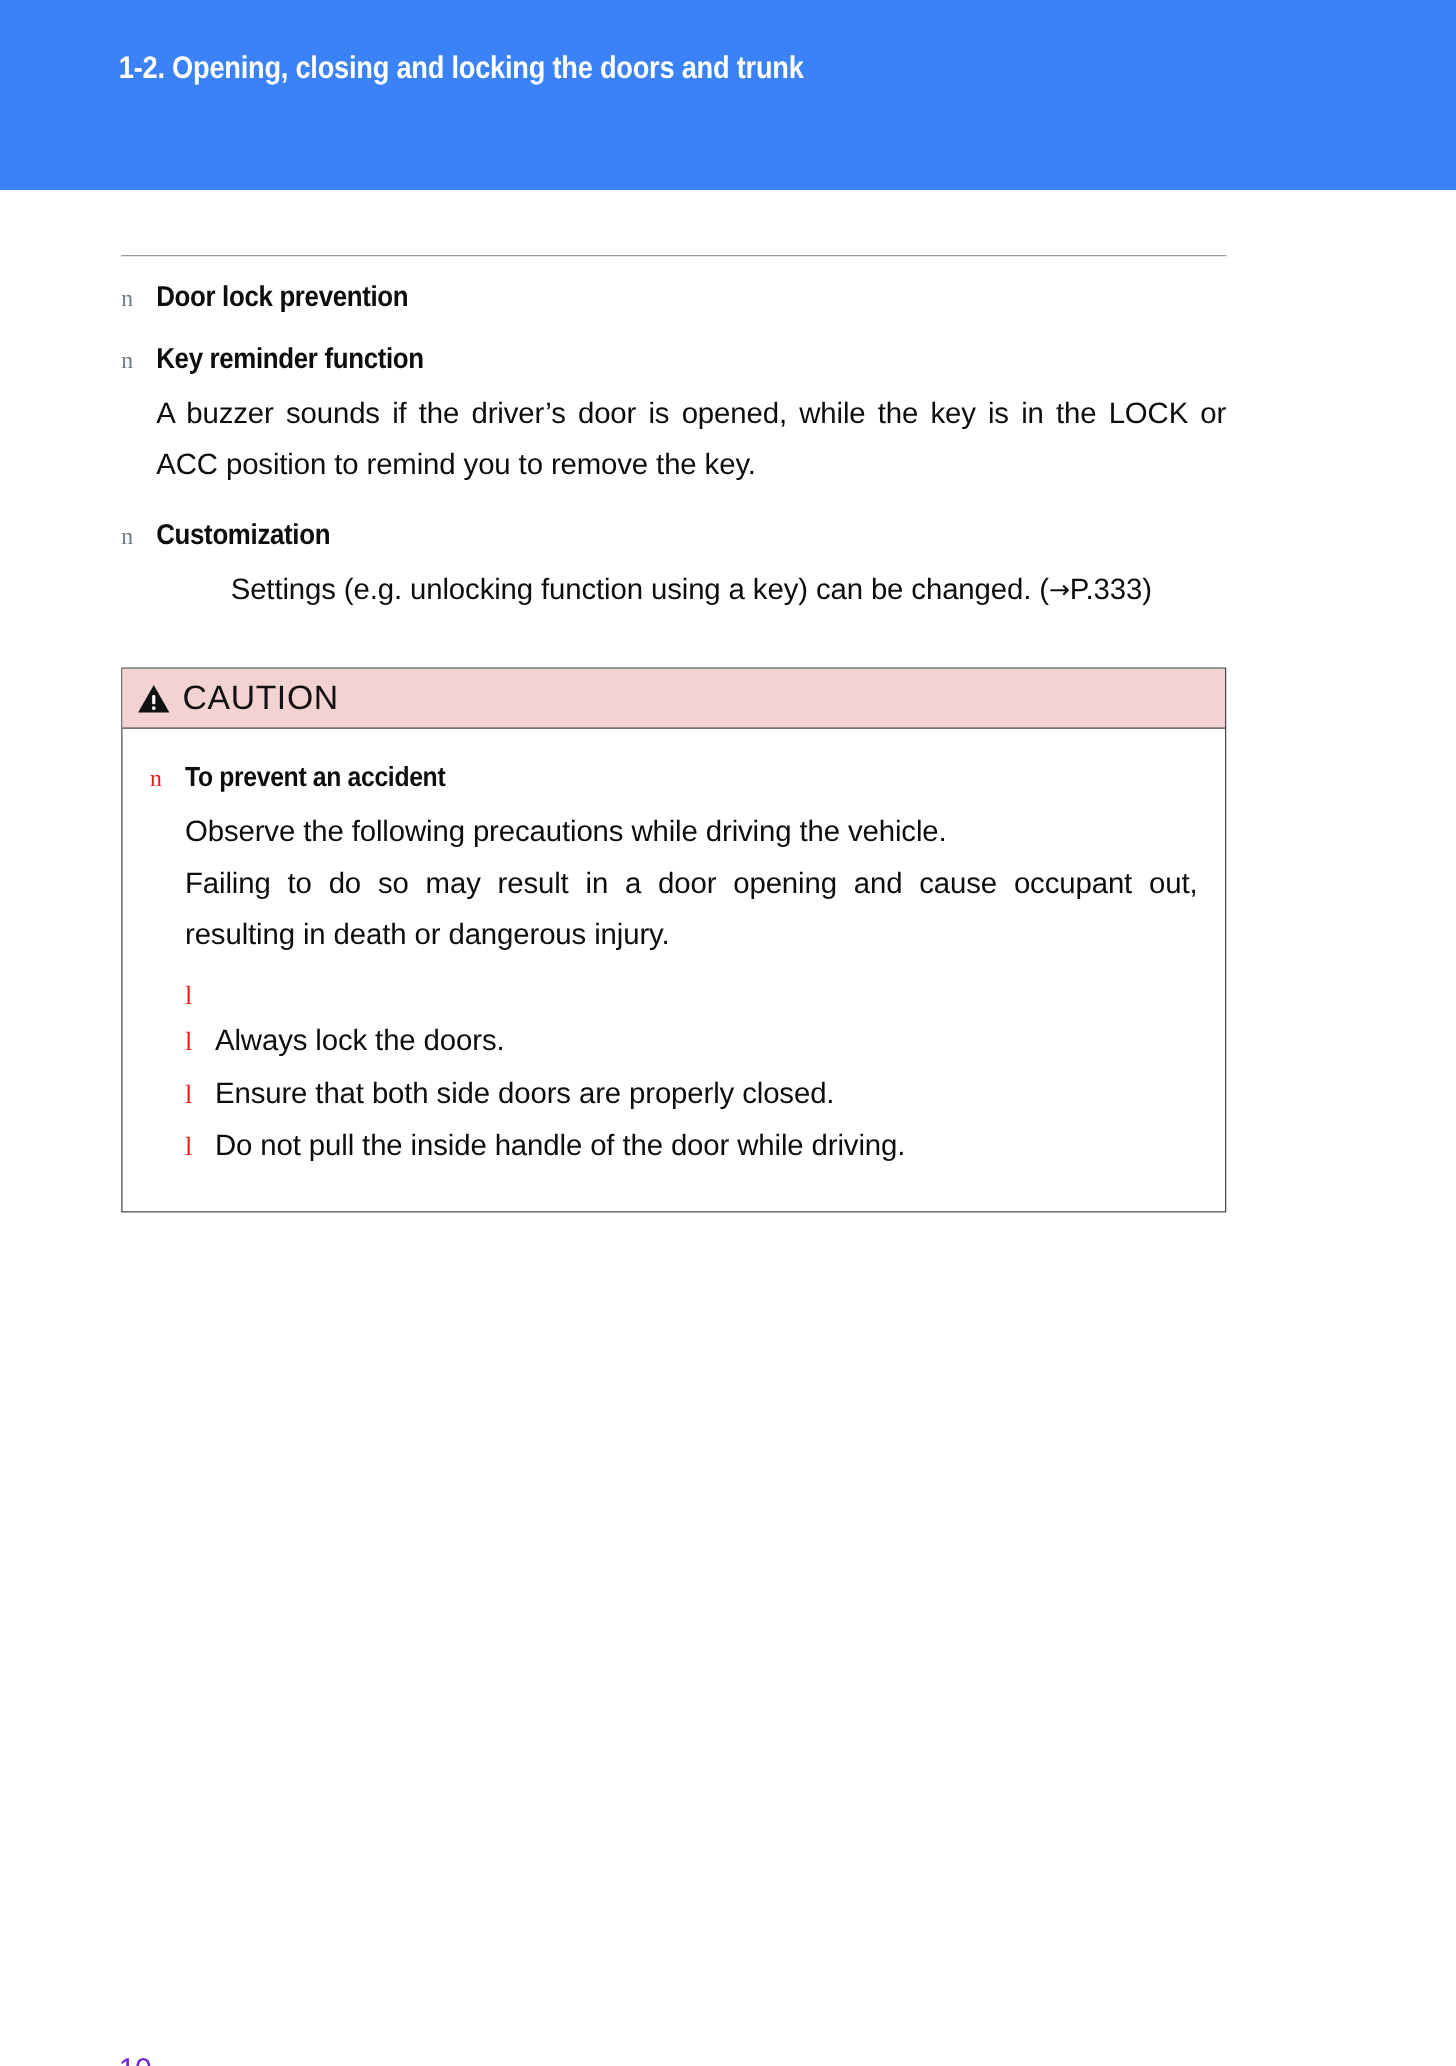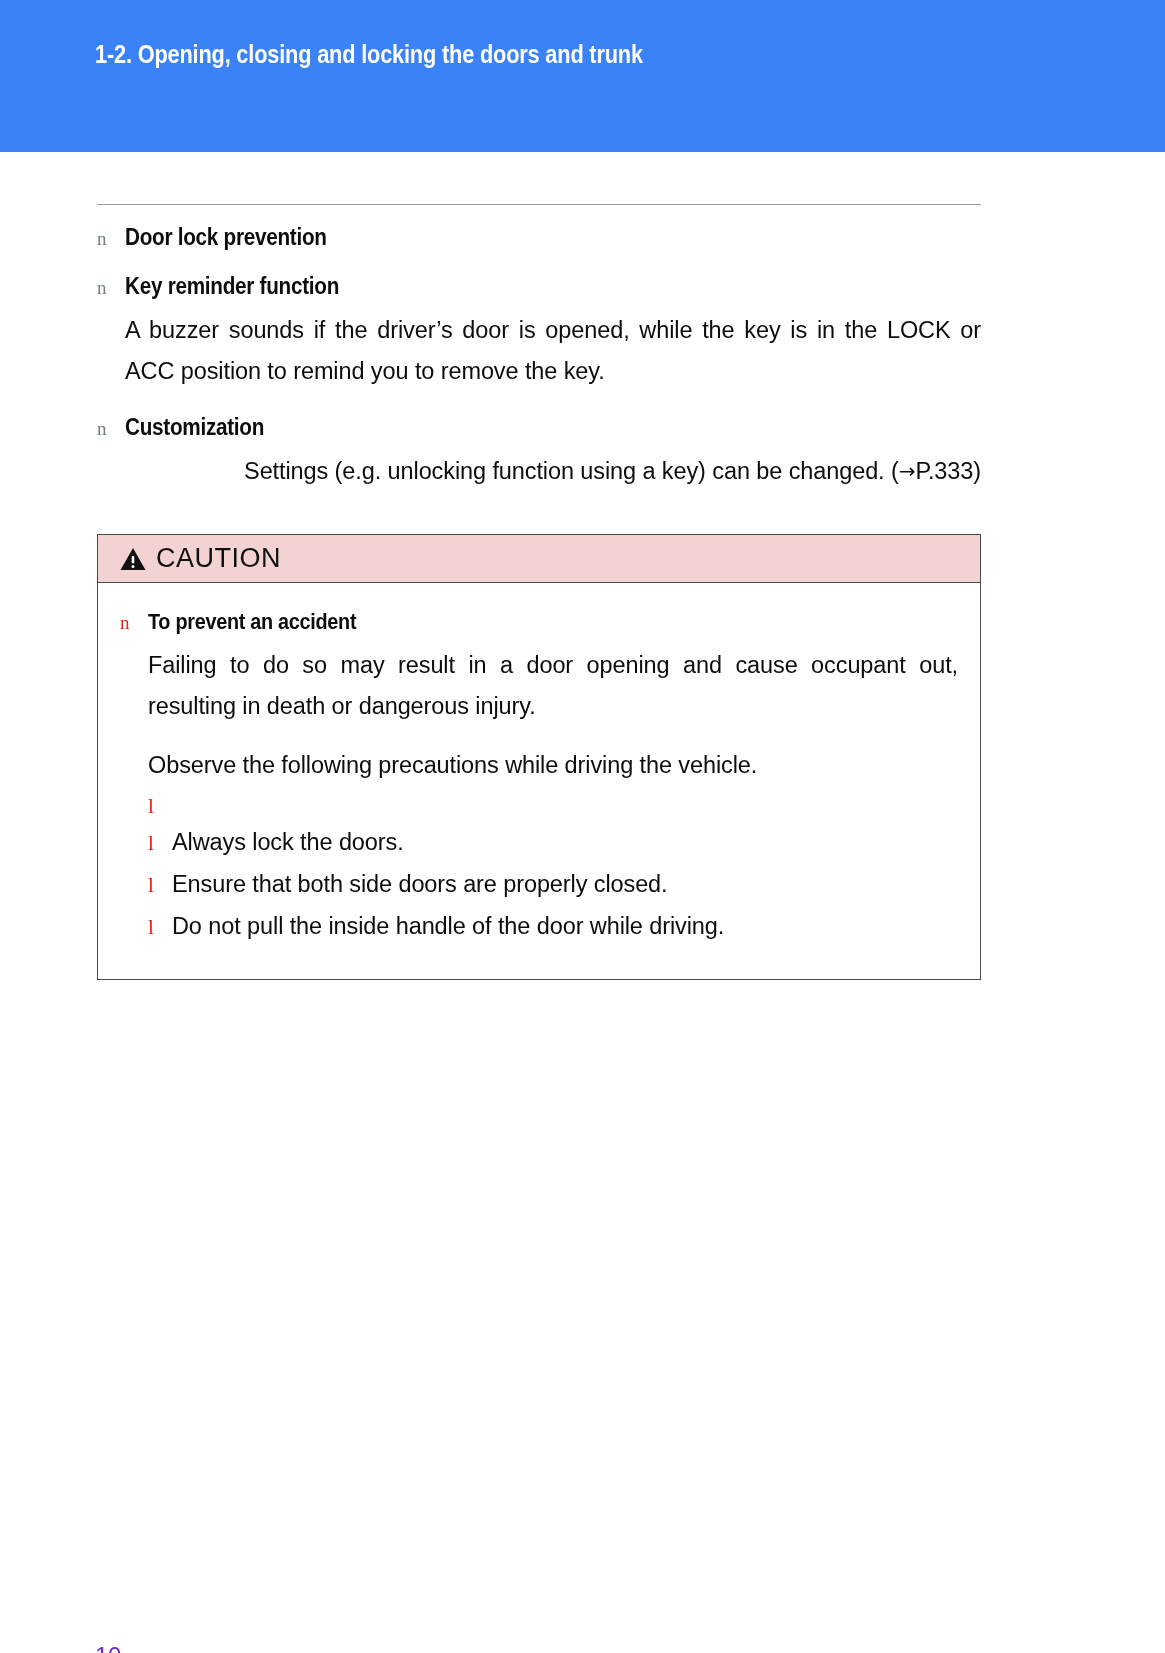--- a/index.html
+++ b/index.html
@@ -87,41 +87,41 @@
   }
   .sec-body {
     margin-left: 28px;
     font-size: 23.5px;
     line-height: 41px;
     text-align: justify;
     letter-spacing: -0.1px;
     color: #0d0d0d;
   }
   .sec-body.nojustify {
-    text-align: right;
+    text-align: center;
   }
   .arrow {
     font-family: "DejaVu Sans", sans-serif;
     font-size: 20px;
     vertical-align: 1px;
   }
 
   
   .caution-box {
     margin-top: 42px;
     border: 1px solid #4a4a4a;
     background: #ffffff;
   }
   .caution-head {
     background: #f3d3d2;
     border-bottom: 1px solid #4a4a4a;
     height: 48px;
     display: flex;
     align-items: center;
-    padding-left: 22px;
+    padding-left: 12px;
     box-sizing: border-box;
   }
   .warn-icon {
     width: 26px;
     height: 24px;
     flex: 0 0 26px;
     margin-right: 10px;
     display: block;
   }
   .caution-label {
@@ -230,22 +230,22 @@
         <span class="caution-label">CAUTION</span>
       </div>
 
       <div class="caution-body">
 
         <div class="sec-head">
           <span class="bullet-n red">n</span>
           <span class="sec-head-text">To prevent an accident</span>
         </div>
 
+        <div class="caution-para">Observe the following precautions while driving the vehicle.</div>
         <div class="caution-para last">Failing to do so may result in a door opening and cause occupant out, resulting in death or dangerous injury.</div>
-        <div class="caution-para">Observe the following precautions while driving the vehicle.</div>
 
         <div class="sub-list">
           <div class="sub-item">
             <span class="bullet-l">l</span>
           </div>
           <div class="sub-item">
             <span class="bullet-l">l</span>
             <span class="sub-text">Always lock the doors.</span>
           </div>
           <div class="sub-item">

